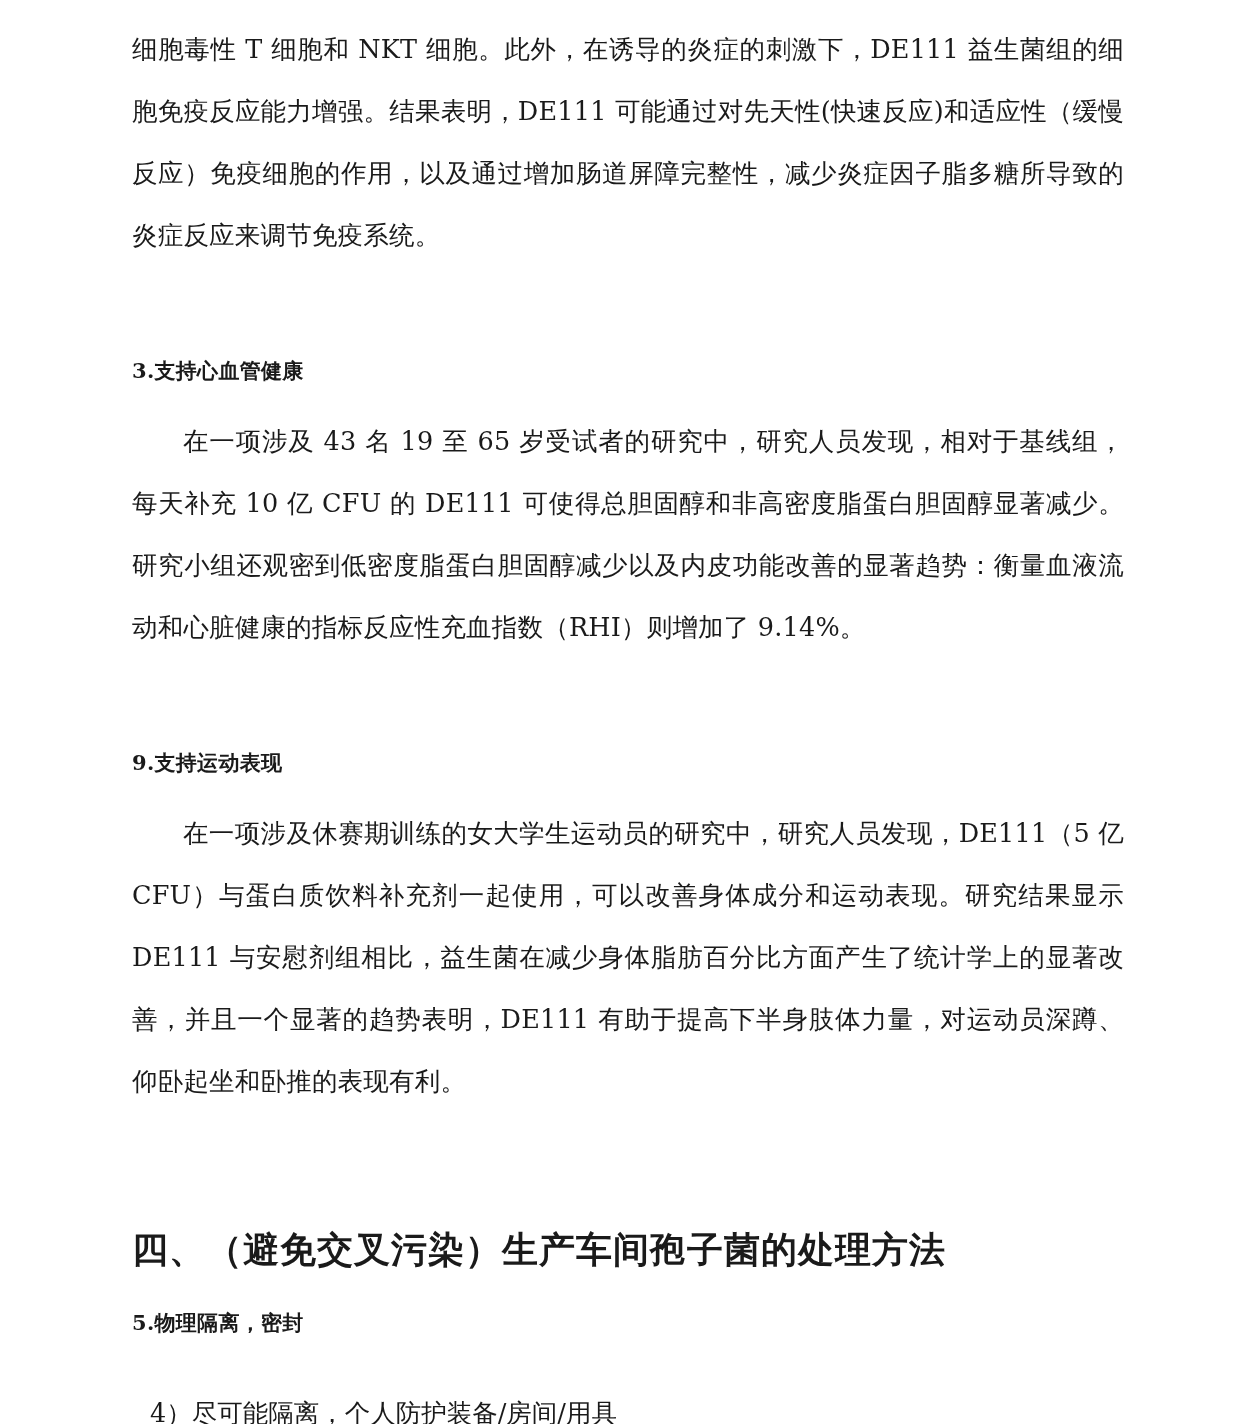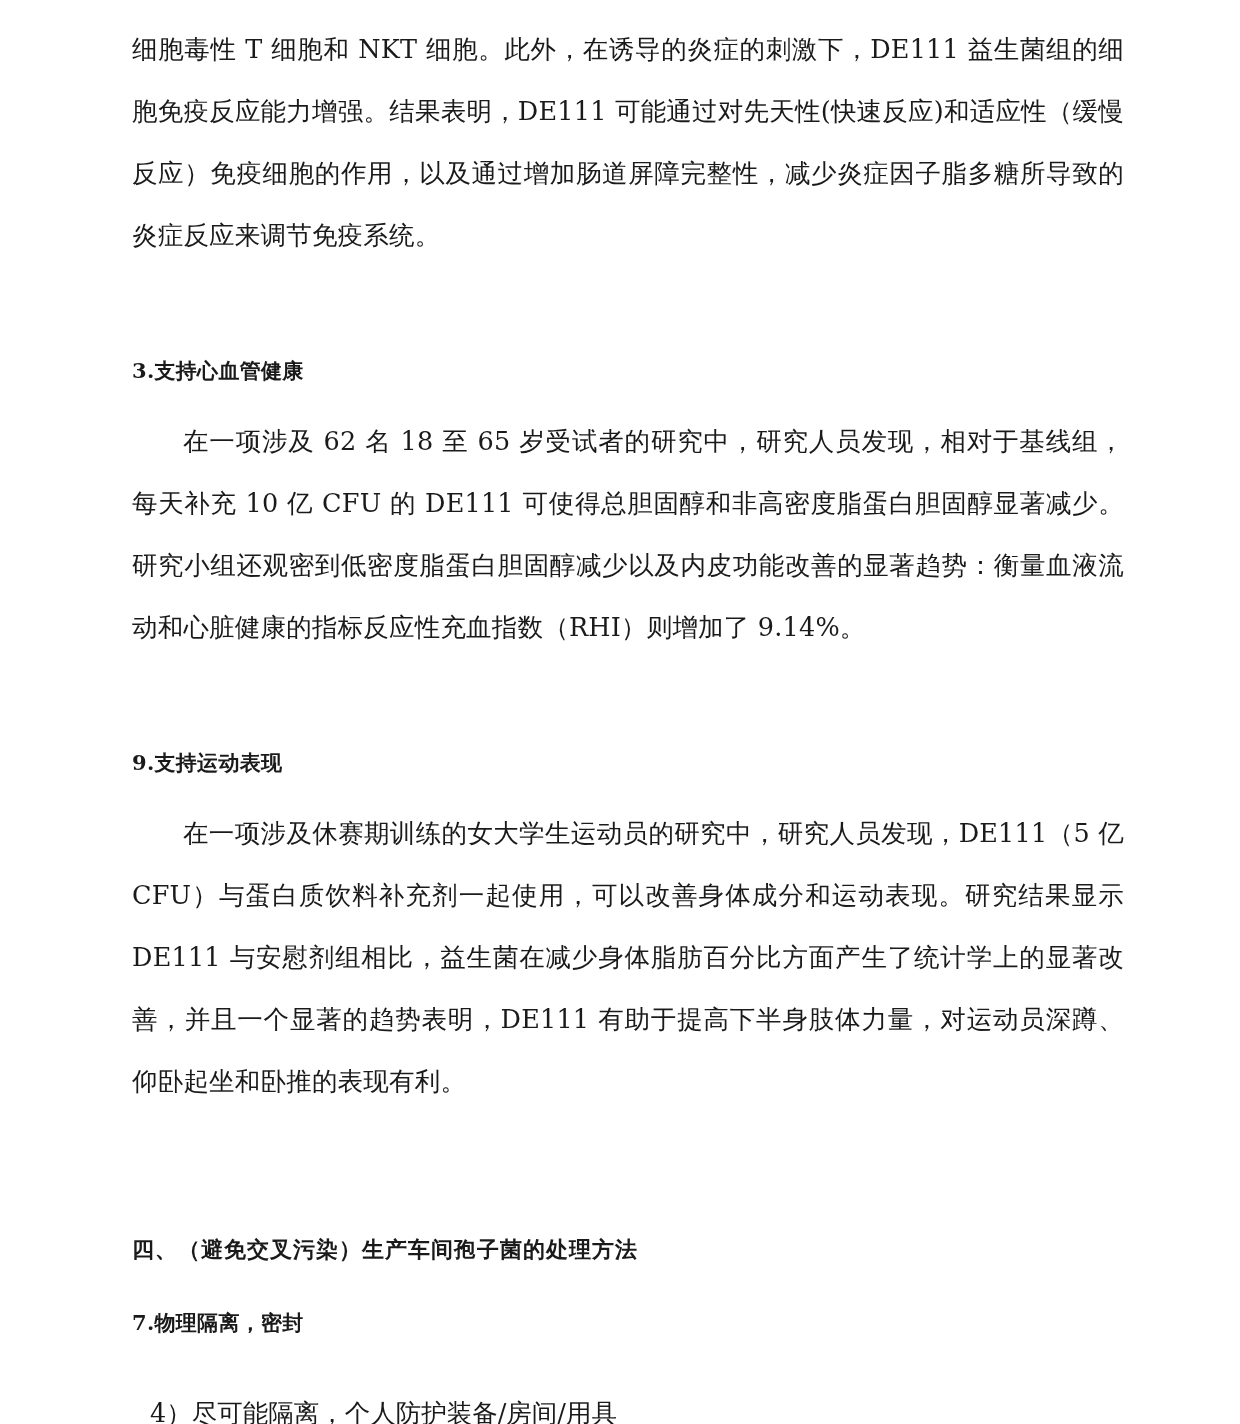--- a/index.html
+++ b/index.html
@@ -35,21 +35,21 @@
   .para.indent {
     text-indent: 2em;
   }
   .heading-sub {
     font-size: 21px;
     line-height: 62px;
     font-weight: 700;
     letter-spacing: 0.3px;
   }
   .heading-main {
-    font-size: 22px;
+    font-size: 36px;
     line-height: 70px;
     font-weight: 700;
     letter-spacing: 1px;
   }
   .list-item {
     font-size: 25.5px;
     line-height: 62px;
     padding-left: 18px;
   }
   .gap-lg { height: 58px; }
@@ -63,33 +63,33 @@
 <div class="page">
 
   <div class="block-top">
     <p class="para">细胞毒性 T 细胞和 NKT 细胞。此外，在诱导的炎症的刺激下，DE111 益生菌组的细胞免疫反应能力增强。结果表明，DE111 可能通过对先天性(快速反应)和适应性（缓慢反应）免疫细胞的作用，以及通过增加肠道屏障完整性，减少炎症因子脂多糖所导致的炎症反应来调节免疫系统。</p>
   </div>
 
   <div class="gap-lg"></div>
 
   <div>
     <h3 class="heading-sub">3.支持心血管健康</h3>
-    <p class="para indent">在一项涉及 62 名 18 至 65 岁受试者的研究中，研究人员发现，相对于基线组，每天补充 10 亿 CFU 的 DE111 可使得总胆固醇和非高密度脂蛋白胆固醇显著减少。研究小组还观密到低密度脂蛋白胆固醇减少以及内皮功能改善的显著趋势：衡量血液流动和心脏健康的指标反应性充血指数（RHI）则增加了 9.14%。</p>
+    <p class="para indent">在一项涉及 43 名 19 至 65 岁受试者的研究中，研究人员发现，相对于基线组，每天补充 10 亿 CFU 的 DE111 可使得总胆固醇和非高密度脂蛋白胆固醇显著减少。研究小组还观密到低密度脂蛋白胆固醇减少以及内皮功能改善的显著趋势：衡量血液流动和心脏健康的指标反应性充血指数（RHI）则增加了 9.14%。</p>
   </div>
 
   <div class="gap-lg"></div>
 
   <div>
     <h3 class="heading-sub">9.支持运动表现</h3>
     <p class="para indent">在一项涉及休赛期训练的女大学生运动员的研究中，研究人员发现，DE111（5 亿 CFU）与蛋白质饮料补充剂一起使用，可以改善身体成分和运动表现。研究结果显示 DE111 与安慰剂组相比，益生菌在减少身体脂肪百分比方面产生了统计学上的显著改善，并且一个显著的趋势表明，DE111 有助于提高下半身肢体力量，对运动员深蹲、仰卧起坐和卧推的表现有利。</p>
   </div>
 
   <div class="gap-xl"></div>
 
   <div>
     <h2 class="heading-main">四、（避免交叉污染）生产车间孢子菌的处理方法</h2>
-    <h3 class="heading-sub">7.物理隔离，密封</h3>
+    <h3 class="heading-sub">5.物理隔离，密封</h3>
     <div class="gap-sm"></div>
     <p class="list-item">4）尽可能隔离，个人防护装备/房间/用具</p>
     <p class="list-item">4）尽可能在生物安全柜条件下称重</p>
   </div>
 
 </div>
 
 </body></html>

